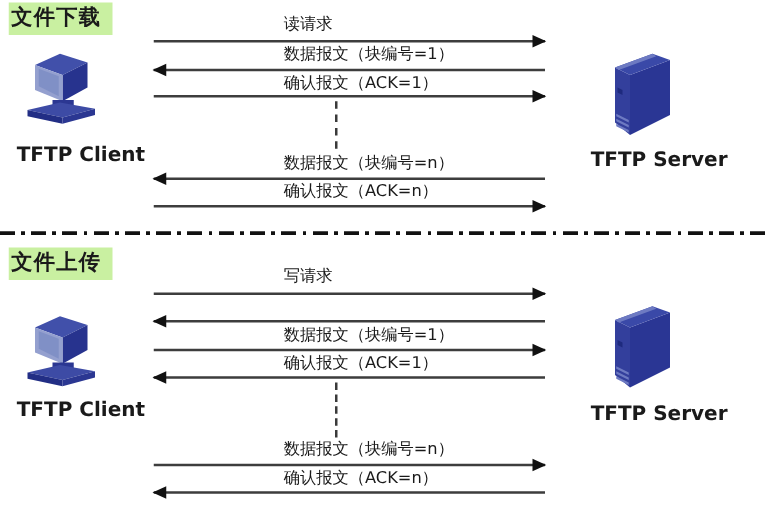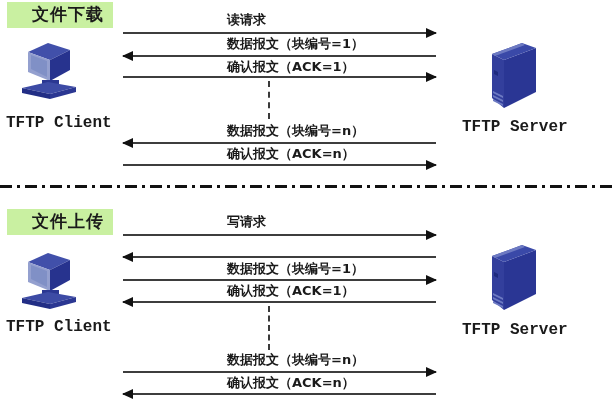--- a/index.html
+++ b/index.html
@@ -9,37 +9,36 @@
     background:#ffffff;
     font-family:"DejaVu Sans","Liberation Sans",sans-serif;
     color:#1a1a1a;
     overflow:hidden;
   }
   .section-label{
     position:absolute;
     background:#c9f0a1;
     font-size:17px;
     font-weight:bold;
-    padding:3px 9px 4px 25px;
+    padding:3px 9px 4px 2px;
     letter-spacing:1px;
     line-height:19px;
   }
   .endpoint-label{
     position:absolute;
     font-size:16px;
     font-weight:bold;
-    text-align:left;
+    text-align:right;
     white-space:nowrap;
-    font-family:Liberation Mono, monospace;
   }
   .msg-label{
     position:absolute;
     left:227px;
     font-size:13px;
-    font-weight:bold;
+    font-weight:normal;
     white-space:nowrap;
     line-height:14px;
   }
   .arrow{
     position:absolute;
     left:123px;
     width:313px;
     height:9px;
   }
   .arrow .shaft{
@@ -131,21 +130,21 @@
   </div>
 
   <div class="msg-label" style="top:147px;">确认报文（ACK=n）</div>
   <div class="arrow right" style="top:161px;">
     <div class="shaft"></div>
     <div class="head"></div>
   </div>
 
   <div class="divider" style="top:185px;"></div>
 
-  <div class="section-label" style="left:7px;top:209px;">文件上传</div>
+  <div class="section-label" style="left:7px;top:198px;">文件上传</div>
 
   <svg class="icon" style="left:16px;top:248px;" width="66" height="62" viewBox="0 0 66 62">
     <polygon points="12,14 32,5 54,12 34,22" fill="#4150aa"></polygon>
     <polygon points="34,22 54,12 54,32 34,43" fill="#27338e"></polygon>
     <polygon points="12,14 34,22 34,43 12,34" fill="#94a0cf"></polygon>
     <polygon points="15,17 31,23 31,39 15,31" fill="#8090c6"></polygon>
     <polygon points="26,42 43,42 43,49 26,49" fill="#2b3792"></polygon>
     <polygon points="6,50 32,44 60,49 34,56" fill="#3d4ba5"></polygon>
     <polygon points="6,50 34,56 34,61 6,55" fill="#222e85"></polygon>
     <polygon points="34,56 60,49 60,54 34,61" fill="#2b3792"></polygon>

